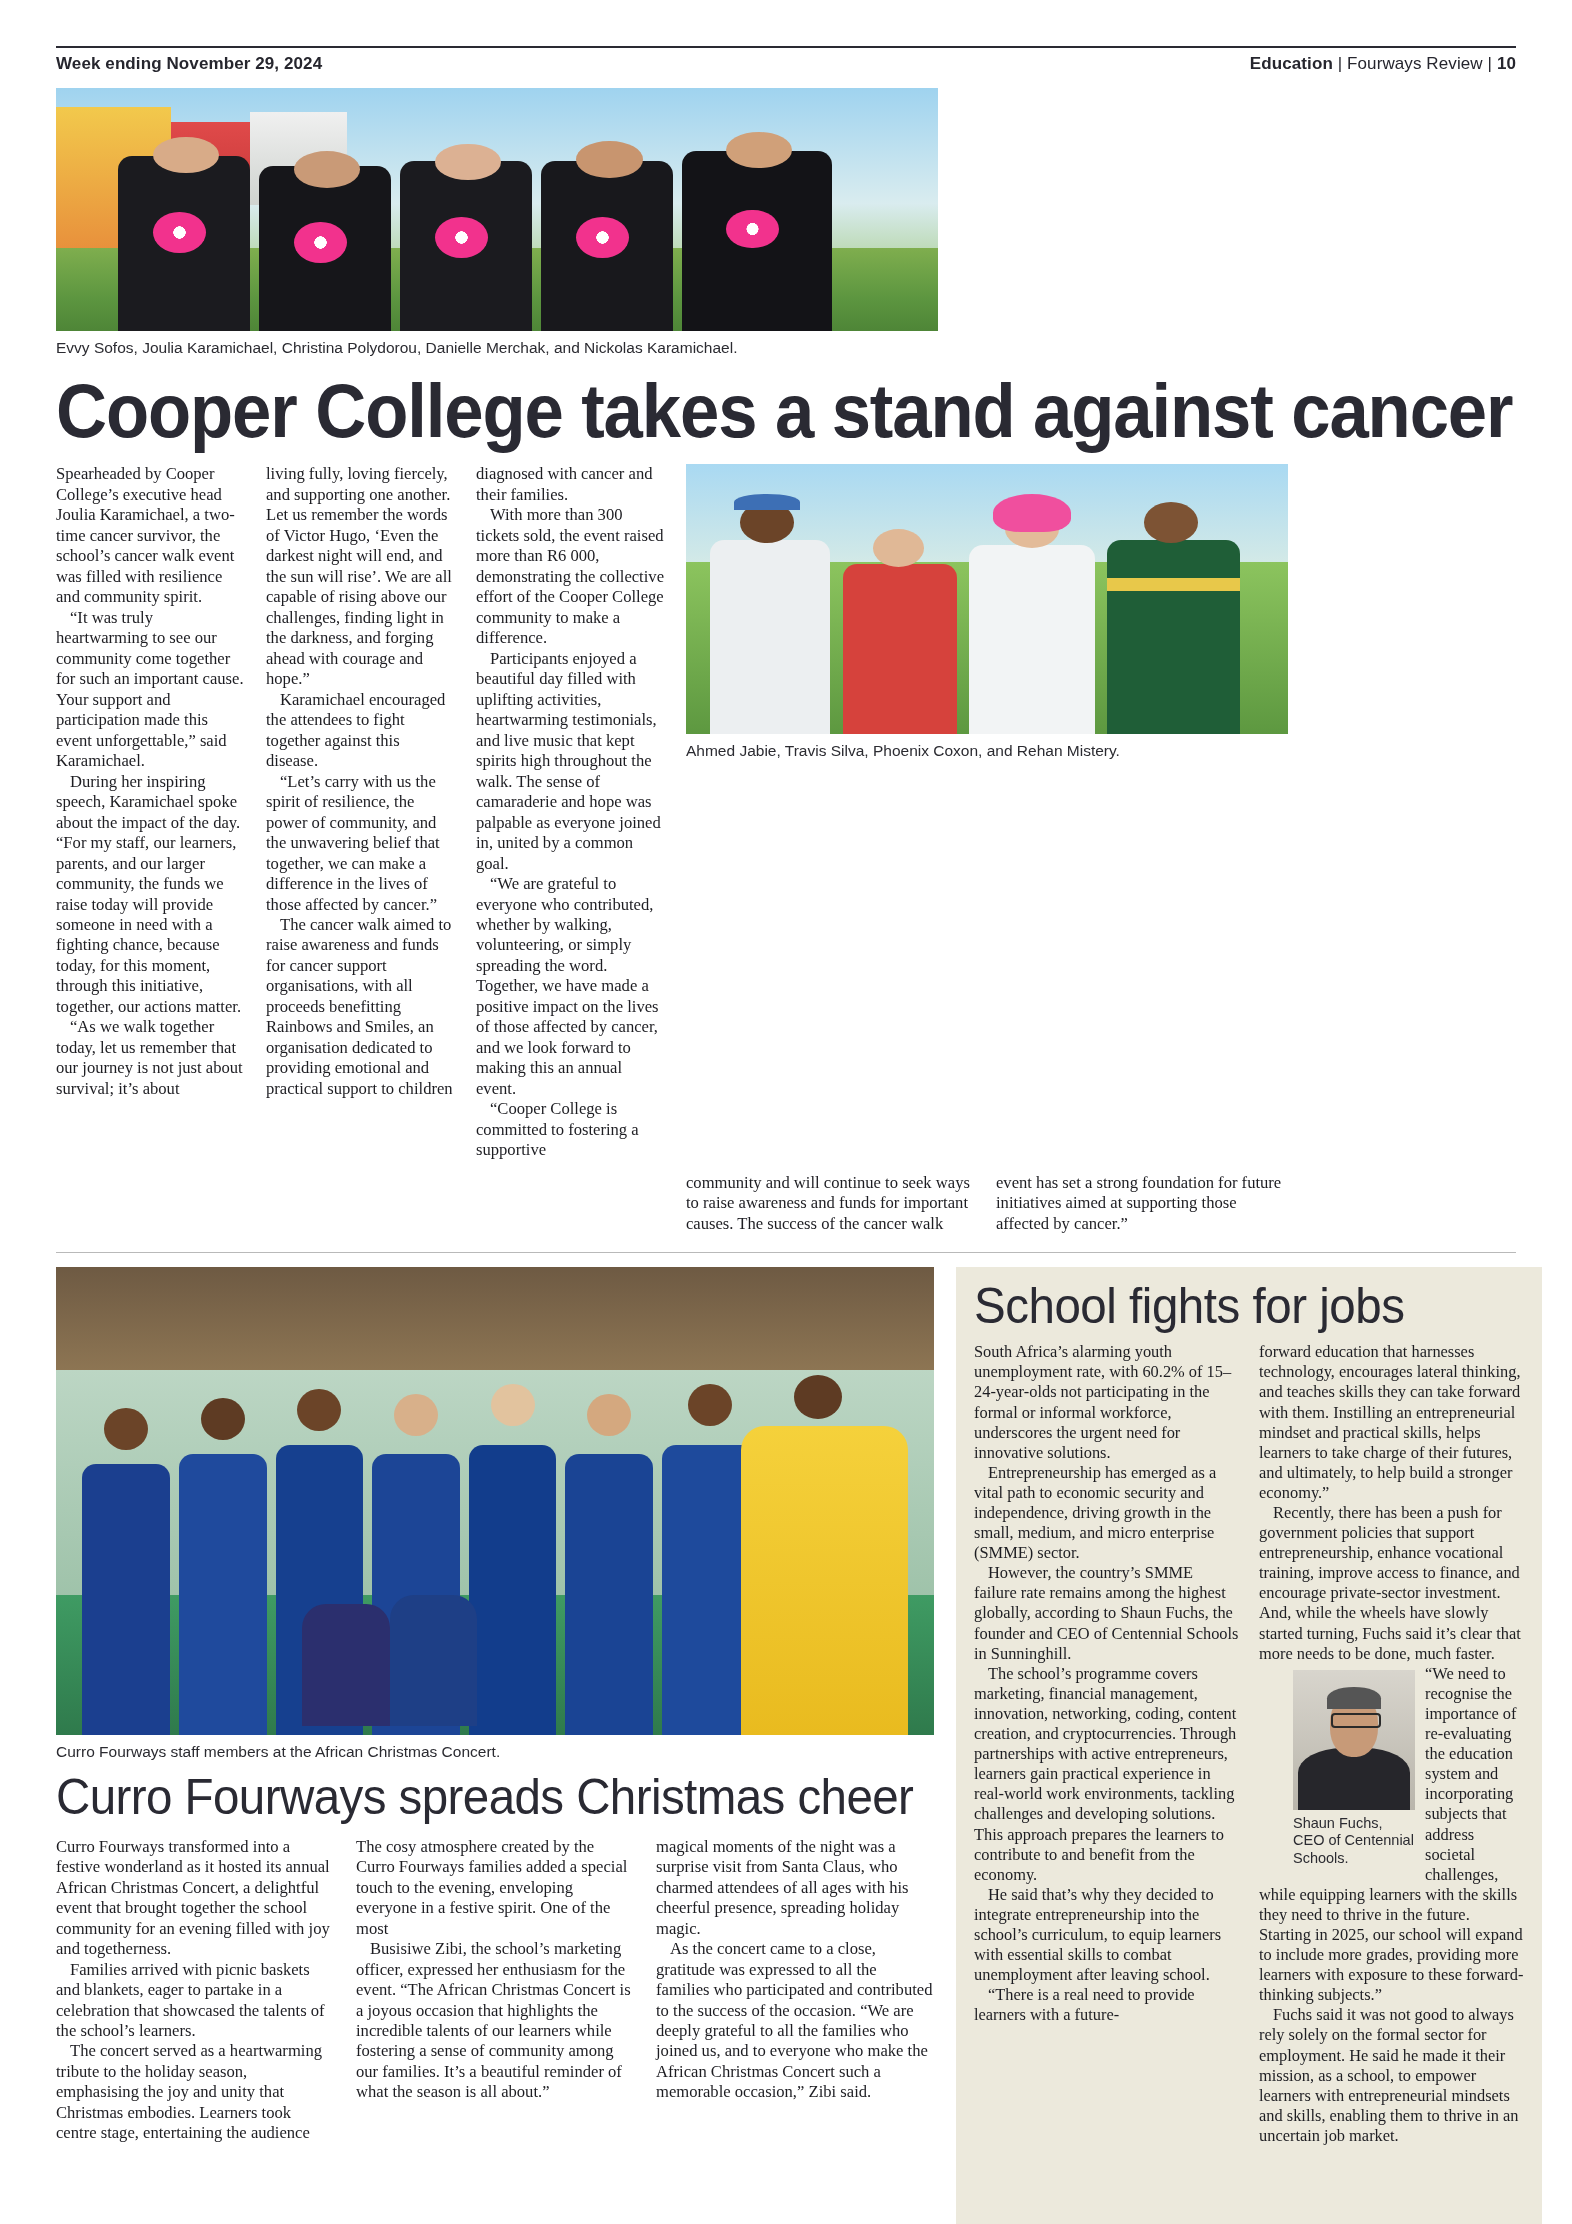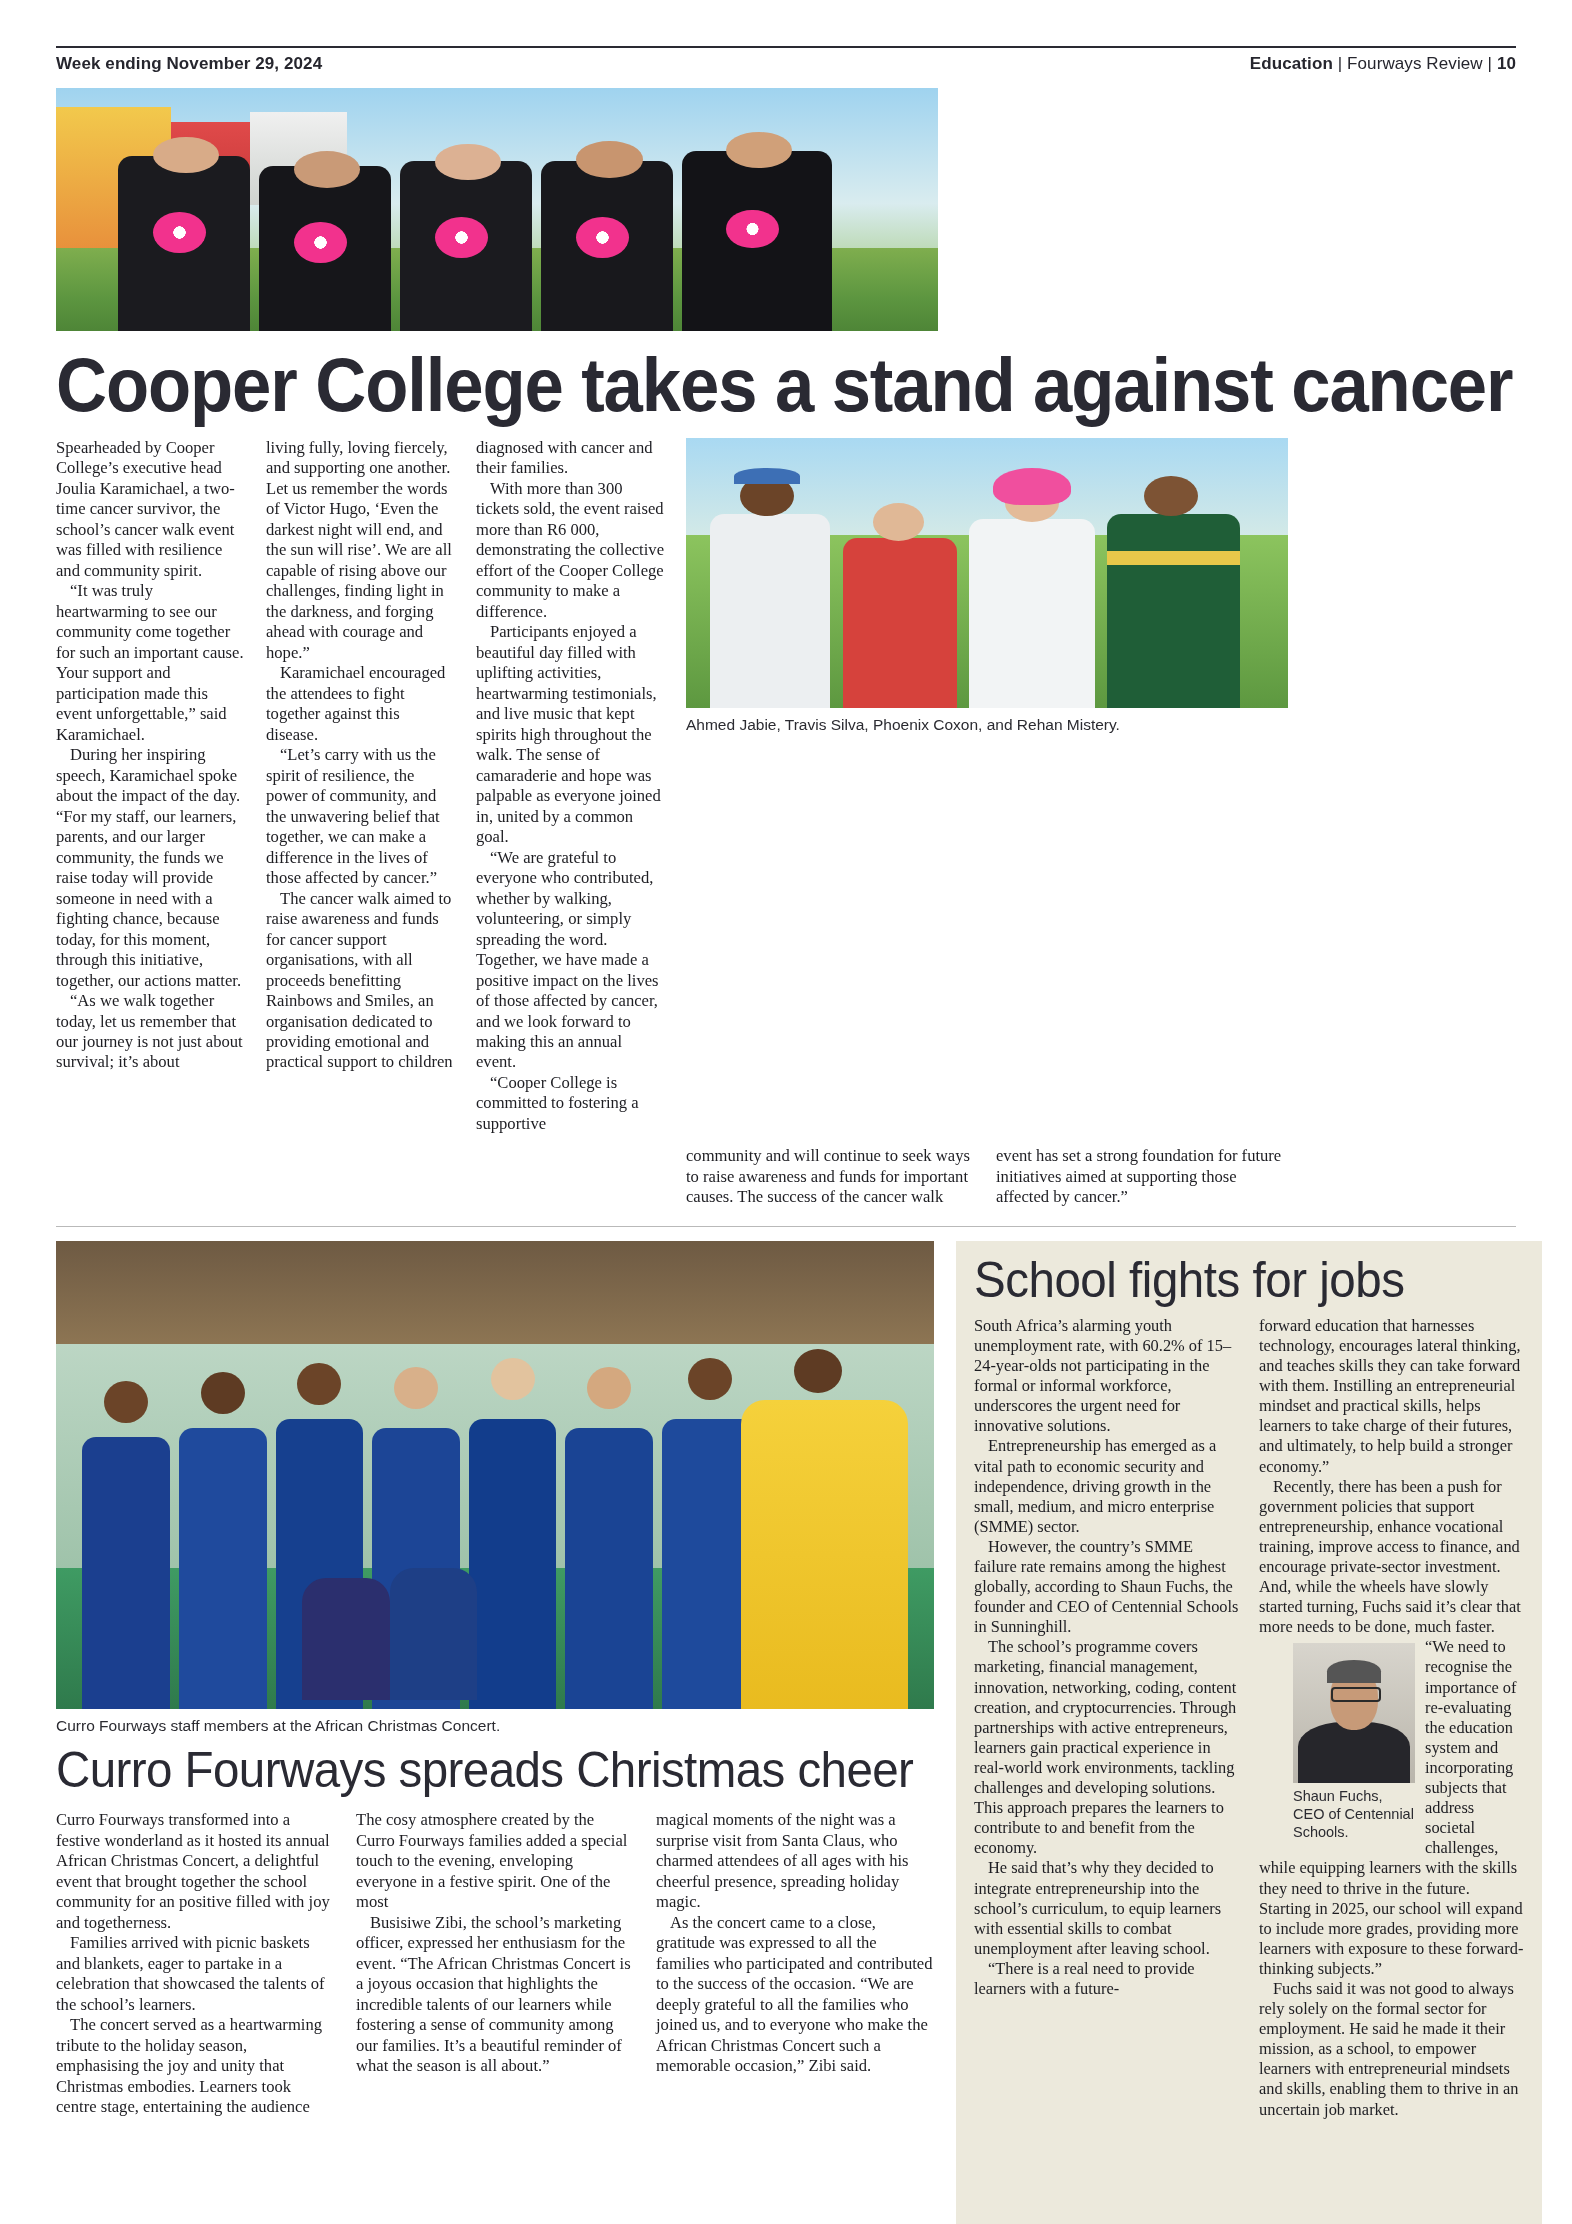--- a/index.html
+++ b/index.html
@@ -259,20 +259,21 @@
         <div class="flower" style="left:43%;bottom:30%;width:6%;height:17%;"></div>
 
         <div class="person" style="left:55%;width:15%;height:70%;background:#18181c;"></div>
         <div class="head" style="left:59%;top:22%;width:7.5%;height:15%;background:#c89madd;background:#c8956f;"></div>
         <div class="flower" style="left:59%;bottom:30%;width:6%;height:17%;"></div>
 
         <div class="person" style="left:71%;width:17%;height:74%;background:#131317;"></div>
         <div class="head" style="left:76%;top:18%;width:7.5%;height:15%;background:#d0a079;"></div>
         <div class="flower" style="left:76%;bottom:34%;width:6%;height:16%;"></div>
       </div>
+      <div class="caption">Evvy Sofos, Joulia Karamichael, Christina Polydorou, Danielle Merchak, and Nickolas Karamichael.</div>
     </div>
 
   </div>
 
   <h1 class="headline-main">Cooper College takes a stand against cancer</h1>
 
   <div class="art1">
     <div class="col w1">
       <p>Spearheaded by Cooper College’s executive head Joulia Karamichael, a two-time cancer survivor, the school’s cancer walk event was filled with resilience and community spirit.</p>
       <p>“It was truly heartwarming to see our community come together for such an important cause. Your support and participation made this event unforgettable,” said Karamichael.</p>
@@ -354,21 +355,21 @@
         <div class="head" style="left:84%;top:23%;width:5.5%;height:9.5%;background:#5e3b23;"></div>
         <div style="position:absolute;left:28%;bottom:2%;width:10%;height:26%;background:#2b2f6e;border-radius:24px 24px 0 0;"></div>
         <div style="position:absolute;left:38%;bottom:2%;width:10%;height:28%;background:#1e3f86;border-radius:24px 24px 0 0;"></div>
       </div>
       <div class="caption">Curro Fourways staff members at the African Christmas Concert.</div>
 
       <h2 class="headline-2">Curro Fourways spreads Christmas cheer</h2>
 
       <div class="art2">
         <div class="col" style="width:278px">
-          <p> Curro Fourways transformed into a festive wonderland as it hosted its annual African Christmas Concert, a delightful event that brought together the school community for an positive filled with joy and togetherness.</p>
+          <p> Curro Fourways transformed into a festive wonderland as it hosted its annual African Christmas Concert, a delightful event that brought together the school community for an evening filled with joy and togetherness.</p>
           <p>Families arrived with picnic baskets and blankets, eager to partake in a celebration that showcased the talents of the school’s learners.</p>
           <p>The concert served as a heartwarming tribute to the holiday season, emphasising the joy and unity that Christmas embodies. Learners took centre stage, entertaining the audience</p>
         </div>
         <div class="col" style="width:278px">
           <p>The cosy atmosphere created by the Curro Fourways families added a special touch to the evening, enveloping everyone in a festive spirit. One of the most</p>
           <p>Busisiwe Zibi, the school’s marketing officer, expressed her enthusiasm for the event. “The African Christmas Concert is a joyous occasion that highlights the incredible talents of our learners while fostering a sense of community among our families. It’s a beautiful reminder of what the season is all about.”</p>
         </div>
         <div class="col" style="width:278px">
           <p>magical moments of the night was a surprise visit from Santa Claus, who charmed attendees of all ages with his cheerful presence, spreading holiday magic.</p>
           <p>As the concert came to a close, gratitude was expressed to all the families who participated and contributed to the success of the occasion. “We are deeply grateful to all the families who joined us, and to everyone who make the African Christmas Concert such a memorable occasion,” Zibi said.</p>

